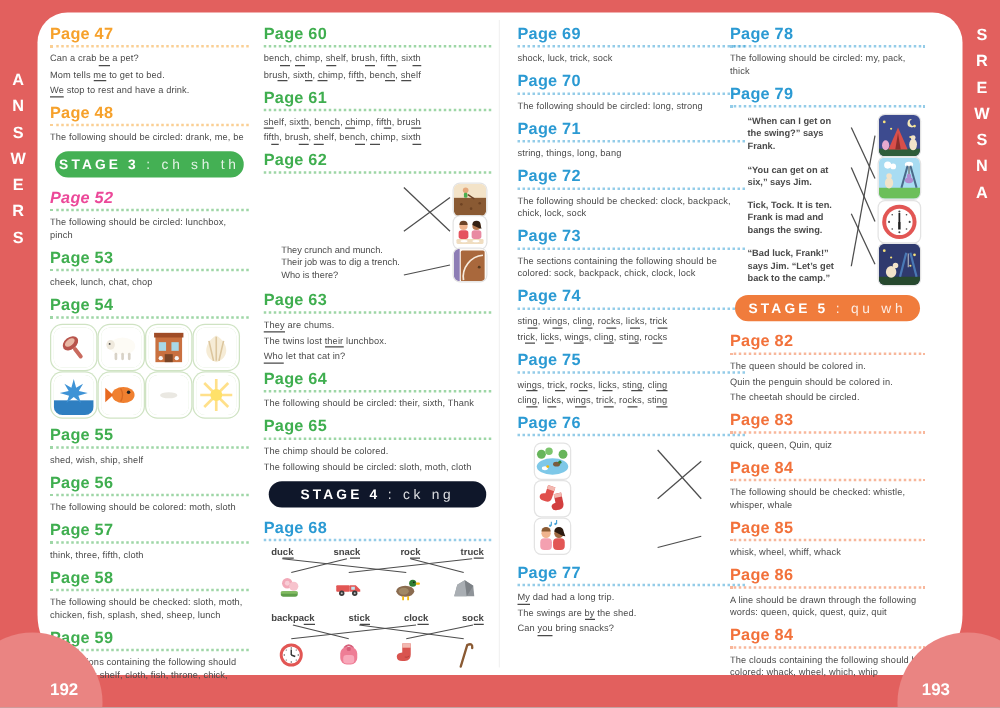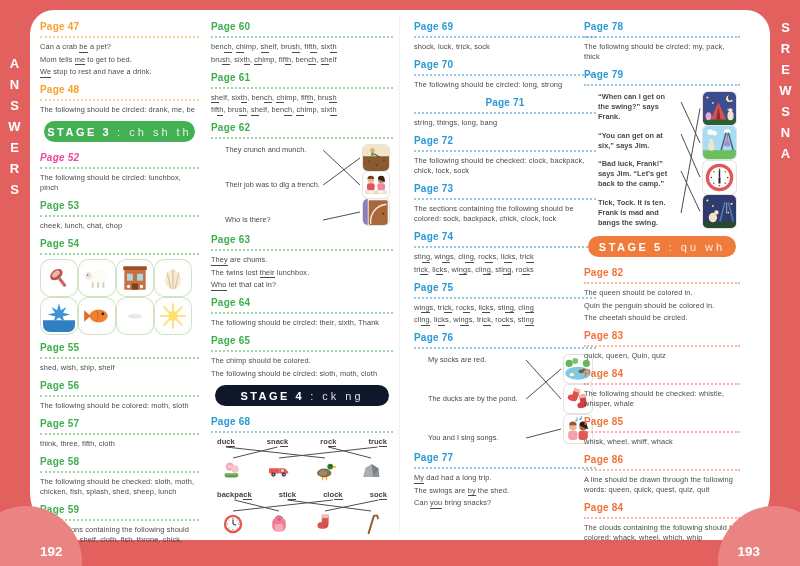--- a/index.html
+++ b/index.html
@@ -23,21 +23,21 @@
   .pagenum.left  { left: 40px; }
   .pagenum.right { right: 40px; }
 
   .col { position: absolute; top: 9px; }
   #col0 { left: 10px;  width: 159px; }
   #col1 { left: 181px; width: 182px; }
   #col2 { left: 384px; width: 182px; }
   #col3 { left: 554px; width: 156px; }
 
   .sec { margin-bottom: 5px; }
-  .ph  { font-size: 10px; font-weight: bold; line-height: 15px; letter-spacing: .2px; }
+  .ph  { font-size: 13px; font-weight: bold; line-height: 15px; letter-spacing: .2px; }
   .dots{ border-top: 2px dotted currentColor; opacity: .5; margin: 2px 0 4px; }
   .bl  { font-size: 7.4px; color: #4A4A4A; line-height: 10px; margin-bottom: 2.5px; letter-spacing: .1px; }
   .nw .bl { white-space: nowrap; }
   .u   { border-bottom: 1px solid currentColor; padding-bottom: .5px; }
 
   .stage { border-radius: 12px; color: #fff; text-align: center; padding: 5px 0 4px;
            font-size: 11px; margin: 6px 4px 8px; letter-spacing: 1px; }
   .stage b { letter-spacing: 2.5px; }
   .stage .snd { opacity: .85; letter-spacing: 3px; font-weight: normal; }
 
@@ -203,21 +203,21 @@
         </div>
         <div class="sec nw">
           <div class="ph" style="color: rgb(63, 174, 79);">Page 61</div>
           <div class="dots" style="color: rgb(63, 174, 79);"></div>
           <div class="bl"><span class="u">sh</span><span>elf, six</span><span class="u">th</span><span>, ben</span><span class="u">ch</span><span>, </span><span class="u">ch</span><span>imp, fif</span><span class="u">th</span><span>, bru</span><span class="u">sh</span></div>
           <div class="bl"><span>fif</span><span class="u">th</span><span>, bru</span><span class="u">sh</span><span>, </span><span class="u">sh</span><span>elf, ben</span><span class="u">ch</span><span>, </span><span class="u">ch</span><span>imp, six</span><span class="u">th</span></div>
         </div>
         <div class="sec">
           <div class="ph" style="color: rgb(63, 174, 79);">Page 62</div>
           <div class="dots" style="color: rgb(63, 174, 79);"></div>
-          <div class="match" style="height: 84px;">
+          <div class="match" style="height: 84px; align-items: flex-end;">
             <div class="mtexts">
               <div class="mtext mnode-a">They crunch and munch.</div>
               <div class="mtext mnode-a">Their job was to dig a trench.</div>
               <div class="mtext mnode-a">Who is there?</div>
             </div>
             <div class="mimgs">
               <div class="mimg mnode-b" style="width: 26px; height: 26px;">
                 <svg viewBox="0 0 30 30" xmlns="http://www.w3.org/2000/svg">
                   <rect width="30" height="30" fill="#f3e3c8"></rect>
                   <rect y="13" width="30" height="17" fill="#8a5a33"></rect>
@@ -396,21 +396,21 @@
           <div class="ph" style="color: rgb(43, 154, 211);">Page 69</div>
           <div class="dots" style="color: rgb(43, 154, 211);"></div>
           <div class="bl"><span>shock, luck, trick, sock</span></div>
         </div>
         <div class="sec">
           <div class="ph" style="color: rgb(43, 154, 211);">Page 70</div>
           <div class="dots" style="color: rgb(43, 154, 211);"></div>
           <div class="bl"><span>The following should be circled: long, strong</span></div>
         </div>
         <div class="sec">
-          <div class="ph" style="color: rgb(43, 154, 211); text-align: center;">Page 71</div>
+          <div class="ph" style="color: rgb(43, 154, 211);">Page 71</div>
           <div class="dots" style="color: rgb(43, 154, 211);"></div>
           <div class="bl"><span>string, things, long, bang</span></div>
         </div>
         <div class="sec">
           <div class="ph" style="color: rgb(43, 154, 211);">Page 72</div>
           <div class="dots" style="color: rgb(43, 154, 211);"></div>
           <div class="bl"><span>The following should be checked: clock, backpack, chick, lock, sock</span></div>
         </div>
         <div class="sec">
           <div class="ph" style="color: rgb(43, 154, 211);">Page 73</div>
@@ -426,25 +426,20 @@
         <div class="sec nw">
           <div class="ph" style="color: rgb(43, 154, 211);">Page 75</div>
           <div class="dots" style="color: rgb(43, 154, 211);"></div>
           <div class="bl"><span>wi</span><span class="u">ng</span><span>s, tri</span><span class="u">ck</span><span>, ro</span><span class="u">ck</span><span>s, li</span><span class="u">ck</span><span>s, sti</span><span class="u">ng</span><span>, cli</span><span class="u">ng</span></div>
           <div class="bl"><span>cli</span><span class="u">ng</span><span>, li</span><span class="u">ck</span><span>s, wi</span><span class="u">ng</span><span>s, tri</span><span class="u">ck</span><span>, ro</span><span class="u">ck</span><span>s, sti</span><span class="u">ng</span></div>
         </div>
         <div class="sec">
           <div class="ph" style="color: rgb(43, 154, 211);">Page 76</div>
           <div class="dots" style="color: rgb(43, 154, 211);"></div>
           <div class="match" style="height: 92px;">
-            <div class="mtexts">
-              <div class="mtext mnode-a">My socks are red.</div>
-              <div class="mtext mnode-a">The ducks are by the pond.</div>
-              <div class="mtext mnode-a">You and I sing songs.</div>
-            </div>
             <div class="mimgs">
               <div class="mimg mnode-b" style="width: 28px; height: 28px;">
                 <svg viewBox="0 0 30 30" xmlns="http://www.w3.org/2000/svg">
                   <circle cx="5.5" cy="9" r="3.8" fill="#67b55b"></circle>
                   <circle cx="12" cy="6.5" r="3.2" fill="#7cc56d"></circle>
                   <circle cx="24" cy="9" r="3.8" fill="#67b55b"></circle>
                   <ellipse cx="15" cy="19.5" rx="13.5" ry="7" fill="#7ec8e8"></ellipse>
                   <ellipse cx="18.5" cy="17.5" rx="3" ry="2" fill="#7a5c3e"></ellipse>
                   <circle cx="21.3" cy="15.8" r="1.4" fill="#2e7d32"></circle>
                   <ellipse cx="8.5" cy="21" rx="2.6" ry="1.7" fill="#fff"></ellipse>
@@ -499,22 +494,22 @@
           <div class="dots" style="color: rgb(43, 154, 211);"></div>
           <div class="bl"><span>The following should be circled: my, pack, thick</span></div>
         </div>
         <div class="sec">
           <div class="ph" style="color: rgb(43, 154, 211);">Page 79</div>
           <div class="dots" style="color: rgb(43, 154, 211);"></div>
           <div class="match" style="height: 140px; font-weight: bold;">
             <div class="mtexts">
               <div class="mtext mnode-a">“When can I get on the swing?” says Frank.</div>
               <div class="mtext mnode-a">“You can get on at six,” says Jim.</div>
+              <div class="mtext mnode-a">Tick, Tock. It is ten. Frank is mad and bangs the swing.</div>
               <div class="mtext mnode-a">“Bad luck, Frank!” says Jim. “Let’s get back to the camp.”</div>
-              <div class="mtext mnode-a">Tick, Tock. It is ten. Frank is mad and bangs the swing.</div>
             </div>
             <div class="mimgs">
               <div class="mimg mnode-b" style="width: 33px; height: 33px;">
                 <svg viewBox="0 0 30 30" xmlns="http://www.w3.org/2000/svg">
                   <rect width="30" height="30" fill="#3d4b8f"></rect>
                   <circle cx="4" cy="5" r="1" fill="#f7e27a"></circle>
                   <circle cx="26" cy="8" r="1" fill="#f7e27a"></circle>
                   <circle cx="9" cy="10" r=".8" fill="#f7e27a"></circle>
                   <circle cx="23" cy="16" r=".8" fill="#f7e27a"></circle>
                   <path d="M24 3 a3 3 0 1 0 2.5 4.5 a2.4 2.4 0 0 1 -2.5 -4.5" fill="#f5e9b8"></path>

